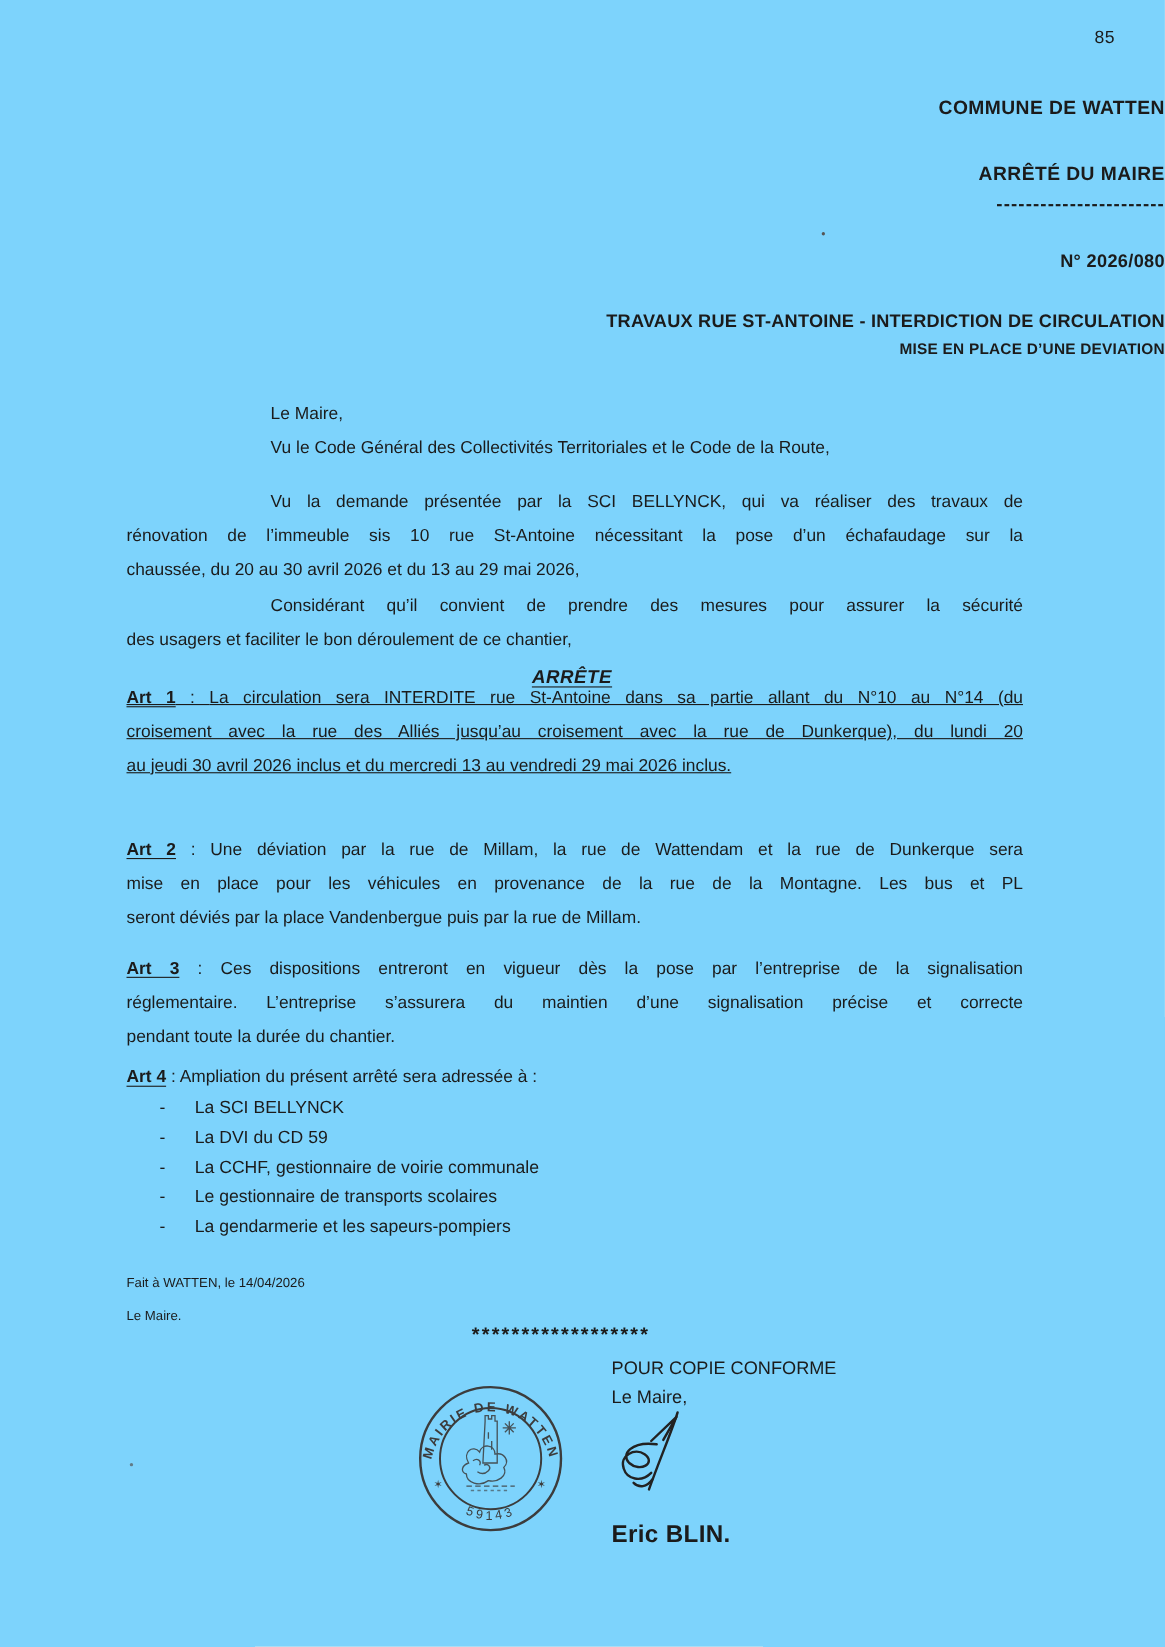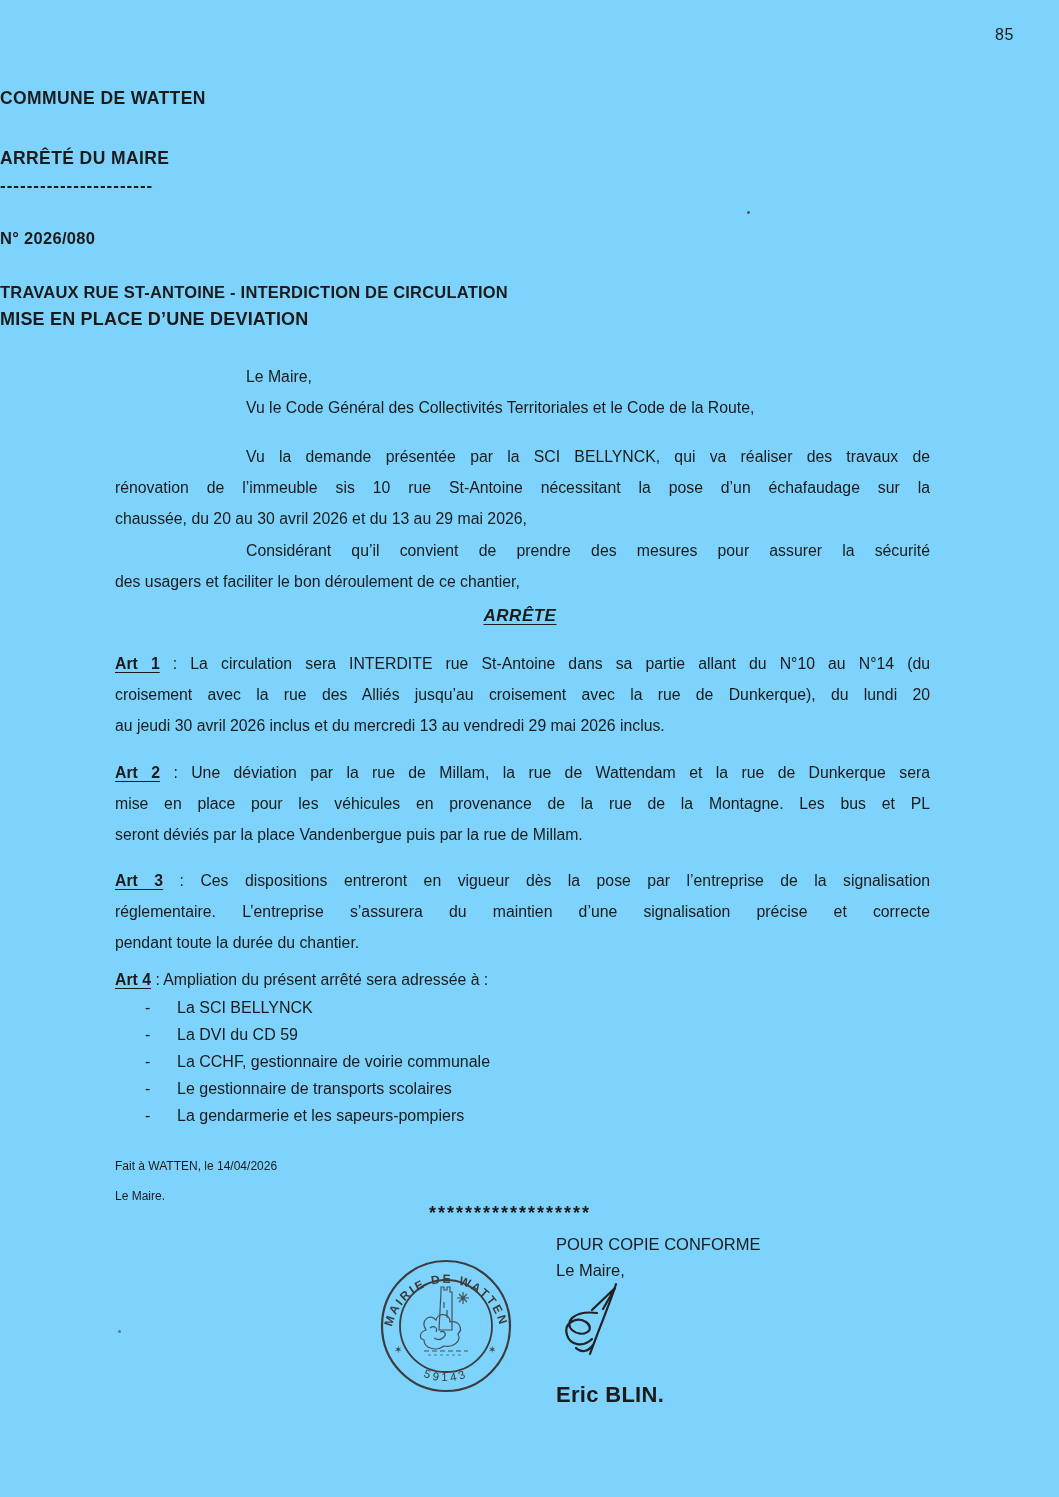--- a/index.html
+++ b/index.html
@@ -10,39 +10,39 @@
     margin:0 auto;
     background:#7dd3fc;
     font-family:"Liberation Sans","DejaVu Sans",sans-serif;
     color:#1b1b1b;
     overflow:hidden;
     -webkit-font-smoothing:antialiased;
   }
   .abs{position:absolute;}
   
   .page-number{left:995px;top:26px;width:50px;font-size:16px;letter-spacing:.5px;}
-  .h-center{left:0;width:1059px;text-align:left;font-weight:700;}
+  .h-center{left:0;width:1059px;text-align:right;font-weight:700;}
   .h-commune{top:88px;font-size:17.5px;letter-spacing:.4px;}
   .h-doctype{top:148px;font-size:17.5px;letter-spacing:.4px;}
   .h-sep{top:176px;font-size:17px;letter-spacing:1px;font-weight:700;}
   .h-number{top:229px;font-size:16.5px;letter-spacing:.3px;}
   .h-subject1{top:283px;font-size:16.5px;letter-spacing:.2px;}
-  .h-subject2{top:309px;font-size:18px;letter-spacing:.2px;}
+  .h-subject2{top:309px;font-size:14px;letter-spacing:.2px;}
   
   .body-block{left:115px;width:815px;font-size:15.8px;line-height:31px;}
   .intro{left:246px;width:700px;top:361px;}
   .jl{text-align:justify;text-align-last:justify;height:31px;overflow:visible;white-space:nowrap0;}
   .jl.last{text-align-last:left;}
   .indent{text-indent:131px;}
   .para-request{top:441px;}
   .para-considering{top:535px;}
   .decree-heading{top:594px;left:0;width:1040px;text-align:center;
     font-size:17px;font-weight:700;font-style:italic;letter-spacing:.5px;margin-top:12px;}
   .decree-heading span{text-decoration:underline;text-underline-offset:3px;}
-  .art1{top:648px;} .art2{top:757px;} .art3{top:865px;} .art4{top:964px;}
+  .art1{top:619px;text-decoration:underline;} .art2{top:757px;} .art3{top:865px;} .art4{top:964px;}
   .art-label{font-weight:700;text-decoration:underline;text-underline-offset:3px;}
   
   .recipients{left:145px;top:994px;width:700px;font-size:16px;line-height:27px;}
   .bullet-line .bullet{display:inline-block;width:32px;}
   
   .closing{left:115px;top:1151px;width:500px;font-size:12px;line-height:30px;}
   .stars{top:1203px;left:0;width:1020px;text-align:center;
     font-size:18px;font-weight:700;letter-spacing:2px;}
   .copy-block{left:556px;top:1231px;width:360px;font-size:16.5px;line-height:26px;}
   .certifier-name{left:556px;top:1382px;font-size:22px;font-weight:700;letter-spacing:.3px;}

